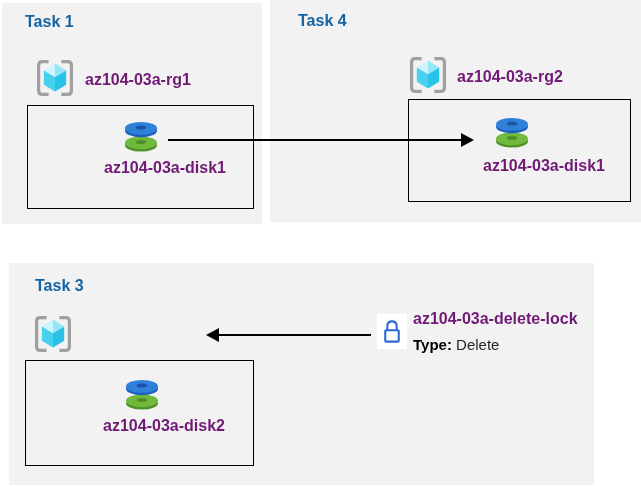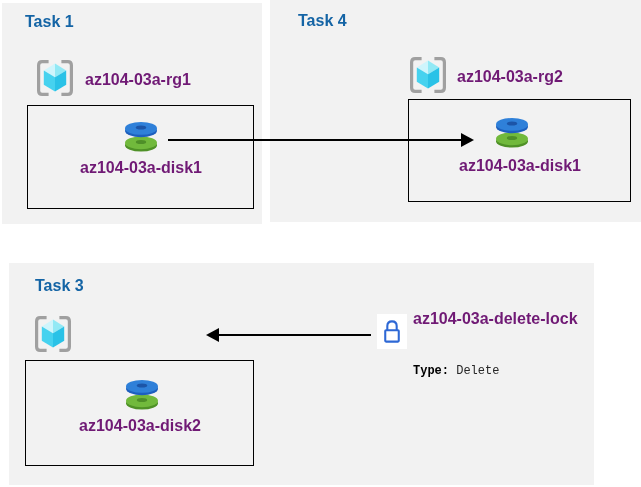--- a/index.html
+++ b/index.html
@@ -6,32 +6,32 @@
   .stage{
     position:relative;width:641px;height:487px;background:#ffffff;
     font-family:"Liberation Sans",sans-serif;color:#000;overflow:hidden;
   }
   .panel{position:absolute;background:#f2f2f2;}
   .panel.t1{left:2px;top:3px;width:260px;height:221px;}
   .panel.t2{left:270px;top:0;width:371px;height:222px;}
   .panel.t3{left:9px;top:263px;width:585px;height:222px;}
   .task-title{position:absolute;font-size:16px;font-weight:bold;color:#1464a5;white-space:nowrap;}
   .lbl{position:absolute;font-size:16px;font-weight:bold;color:#701a75;white-space:nowrap;line-height:17px;}
-  .lbl.centered{text-align:center;}
+  .lbl.centered{text-align:center;margin-left:24px;}
   .resbox{position:absolute;border:1.5px solid #000;background:transparent;}
   .icon{position:absolute;}
   .hline{position:absolute;height:2px;background:#000;}
   .arrowhead-right{position:absolute;width:0;height:0;
     border-top:7px solid transparent;border-bottom:7px solid transparent;border-left:13px solid #000;}
   .arrowhead-left{position:absolute;width:0;height:0;
     border-top:7px solid transparent;border-bottom:7px solid transparent;border-right:13px solid #000;}
   .move-lbl{position:absolute;font-size:16px;font-weight:bold;color:#000;white-space:nowrap;}
   .lockbg{position:absolute;left:377px;top:314px;width:30px;height:35px;background:#ffffff;
     display:flex;align-items:center;justify-content:center;}
-  .locktype{position:absolute;left:413px;top:364px;font-size:12px;white-space:nowrap;color:#262626;font-family:Liberation Mono, monospace;}
+  .locktype{position:absolute;left:413px;top:336px;font-size:15px;white-space:nowrap;color:#262626;}
   .locktype b{color:#000;}
 </style>
 </head>
 <body>
 
 <div class="stage">
 
   <div class="panel t1"></div>
   <div class="panel t2"></div>
   <div class="panel t3"></div>

